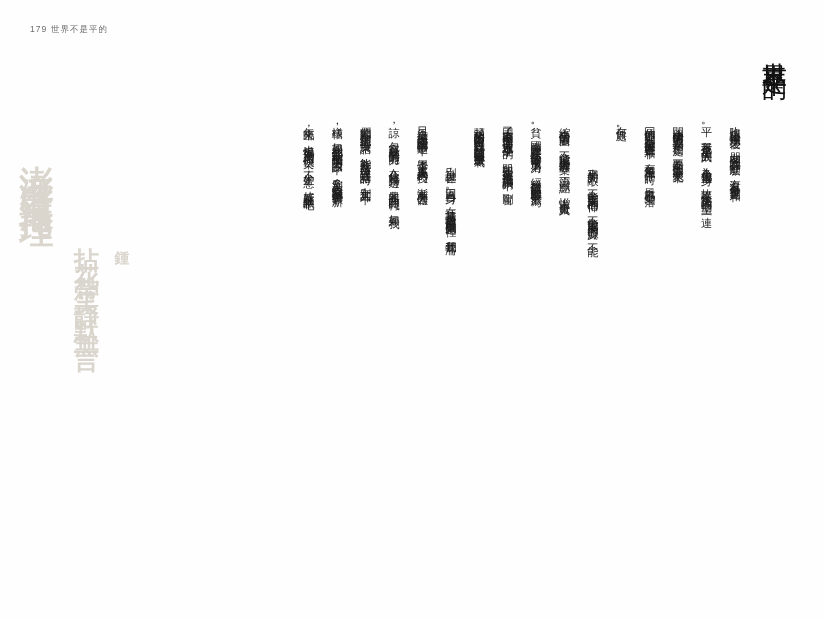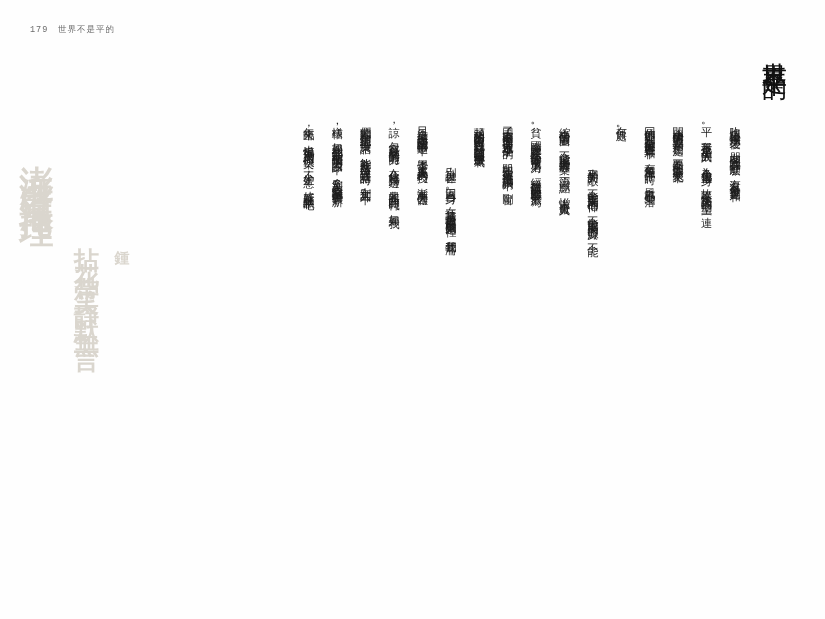--- a/index.html
+++ b/index.html
@@ -24,22 +24,21 @@
     position: absolute;
     top: 24px;
     left: 30px;
     font-size: 8.5px;
     color: #6b6b6b;
     letter-spacing: 1px;
     white-space: nowrap;
     font-family: "DejaVu Serif", serif;
   }
   #running-header .folio {
-    margin-right: 6px;
-    font-family: Liberation Mono, monospace;
+    font-family: Liberation Sans, sans-serif;
   }
 
   
   .vtext {
     writing-mode: vertical-rl;
     text-orientation: upright;
     -webkit-writing-mode: vertical-rl;
     white-space: pre-wrap;
     font-family: "DejaVu Serif", serif;
   }

